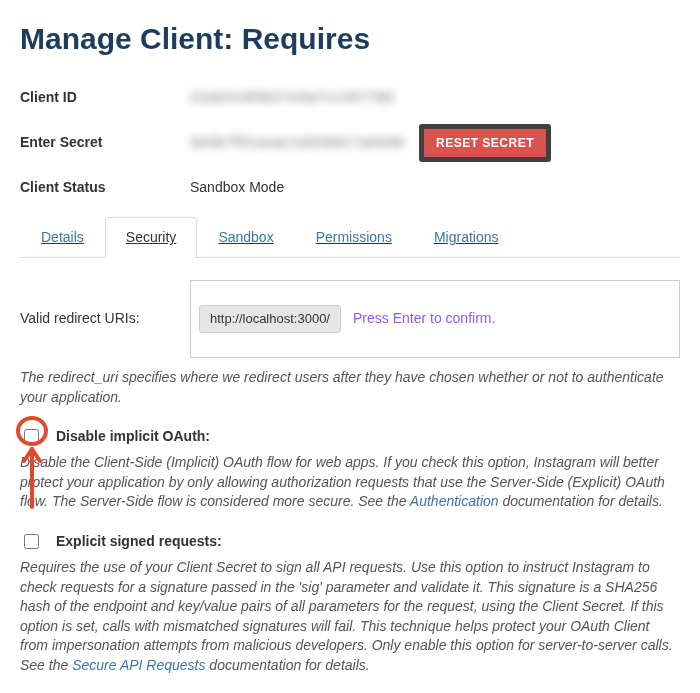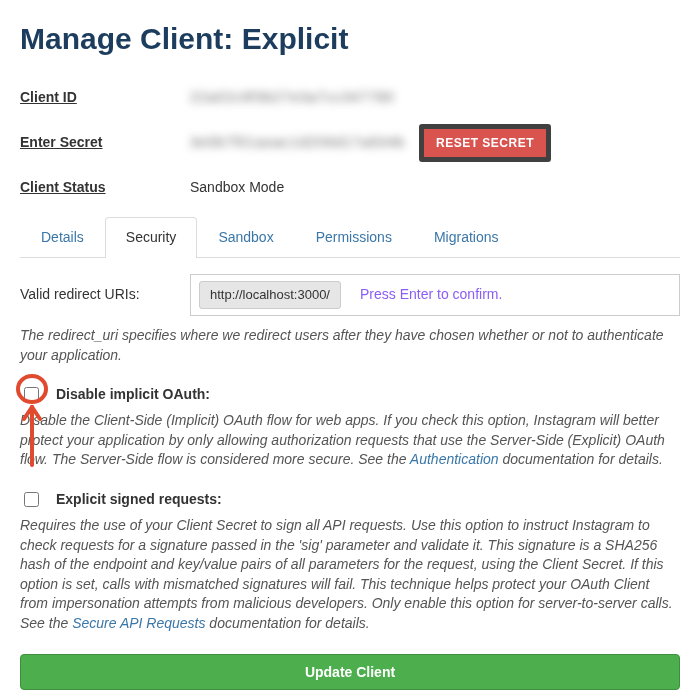--- a/index.html
+++ b/index.html
@@ -31,21 +31,20 @@
   }
   .info-row {
     display: flex;
     align-items: center;
     margin-bottom: 16px;
   }
   .info-label {
     font-weight: 700;
     width: 170px;
     flex-shrink: 0;
-    text-decoration: underline;
   }
   .info-value {
     flex: 1;
     display: flex;
     align-items: center;
     gap: 14px;
   }
   .blur {
     filter: blur(4px);
     letter-spacing: 1px;
@@ -59,21 +58,22 @@
     padding: 7px 12px;
     font-weight: 700;
     font-size: 12px;
     letter-spacing: 0.5px;
     cursor: pointer;
   }
   
   .tabs {
     display: flex;
     border-bottom: 1px solid var(--tab-border);
-    margin: 20px 0 16px 0;
+    margin: 20px 0 22px 0;
+    text-decoration: underline;
   }
   .tab {
     padding: 10px 20px;
     color: var(--link-blue);
     cursor: pointer;
     border: 1px solid transparent;
     border-bottom: none;
     margin-bottom: -1px;
     border-radius: 4px 4px 0 0;
   }
@@ -89,24 +89,24 @@
     margin-bottom: 10px;
   }
   .field-label {
     font-weight: 400;
     width: 170px;
     flex-shrink: 0;
   }
   .uri-input-wrap {
     flex: 1;
     border: 1px solid #ccc;
-    padding: 6px 8px;
-    display: flex;
-    align-items: center;
-    gap: 19px;
+    padding: 24px 8px;
+    display: flex;
+    align-items: center;
+    gap: 12px;
     min-height: 26px;
   }
   .uri-chip {
     background: var(--chip-bg);
     border: 1px solid #ccc;
     border-radius: 3px;
     padding: 4px 10px;
     font-size: 13px;
   }
   .uri-placeholder {
@@ -165,21 +165,21 @@
   }
   
   .annot {
     position: absolute;
     pointer-events: none;
   }
 </style>
 </head>
 <body>
 
-<h1 class="page-title">Manage Client: Explicit</h1>
+<h1 class="page-title">Manage Client: Requires</h1>
 
 <div class="info-row">
   <div class="info-label">Client ID</div>
   <div class="info-value">
       <span class="blur">22a02c9f3b27e3a7cc347780</span>
     </div>
 </div>
 
 <div class="info-row">
   <div class="info-label">Enter Secret</div>

